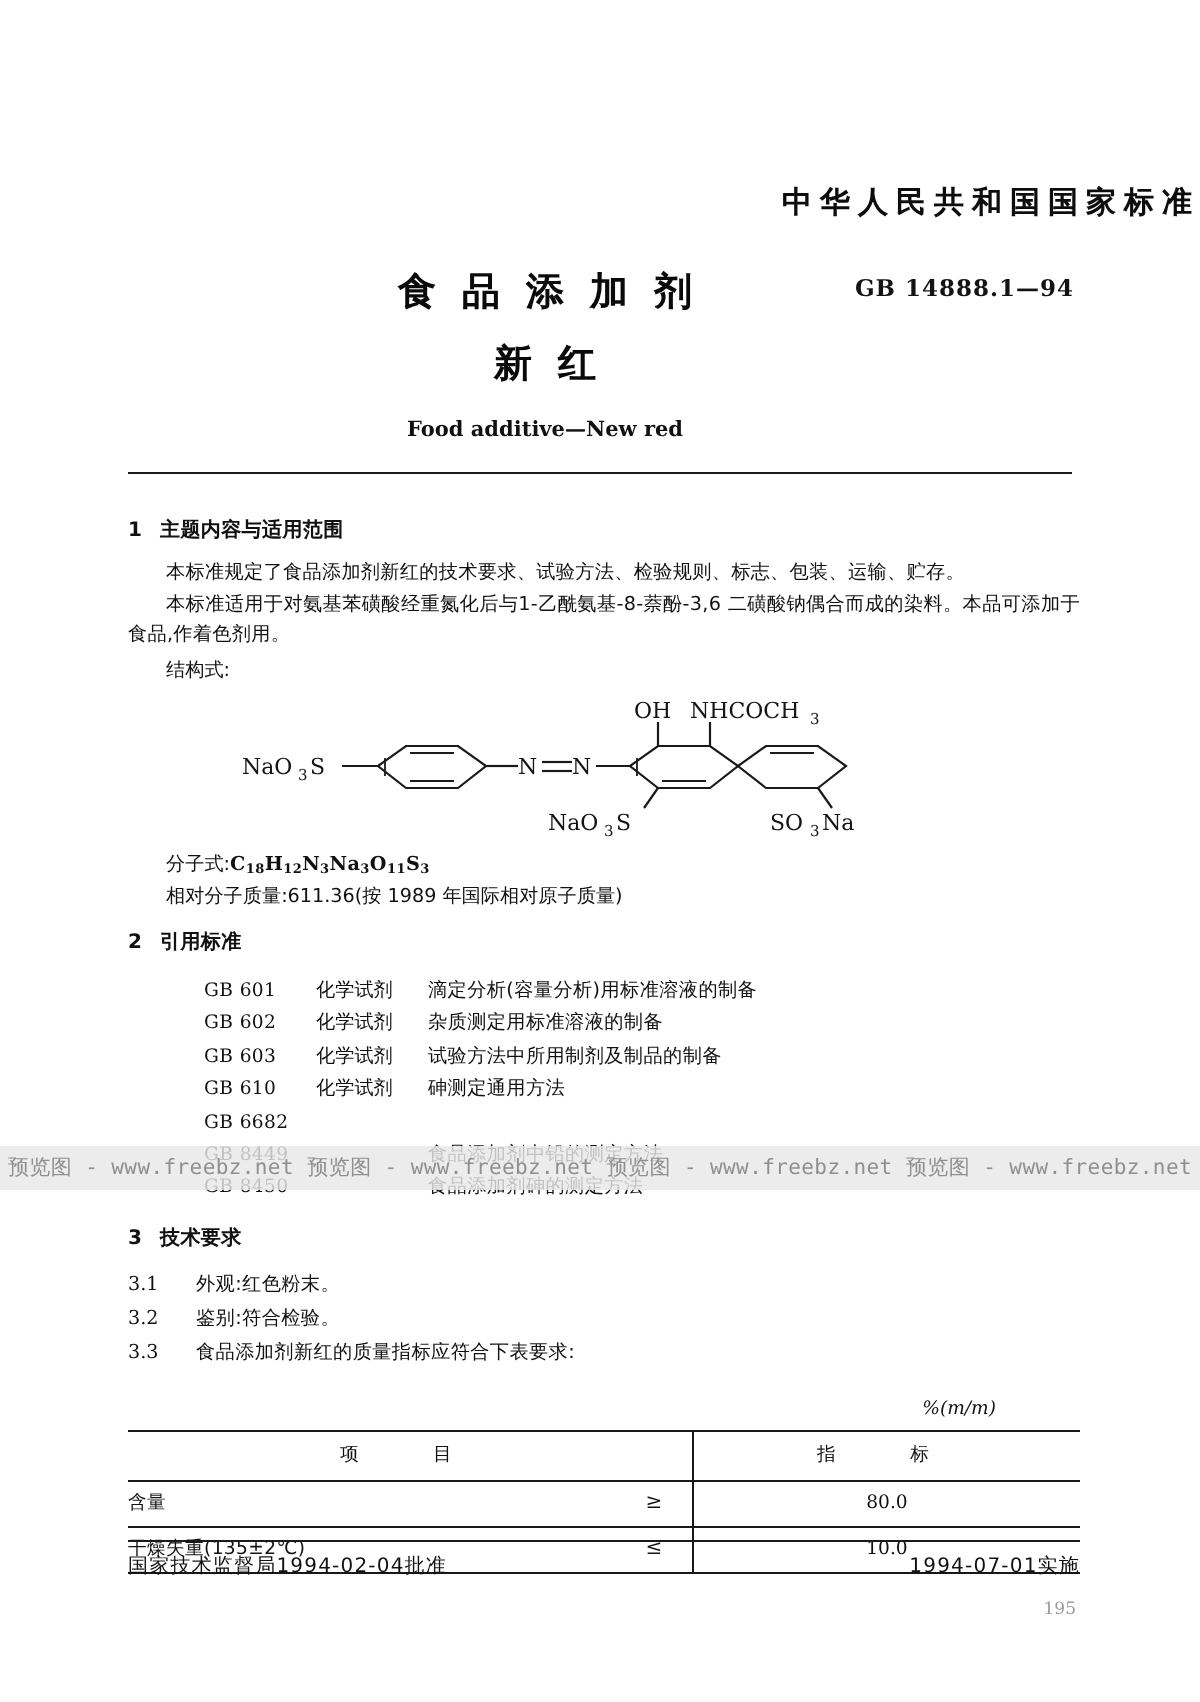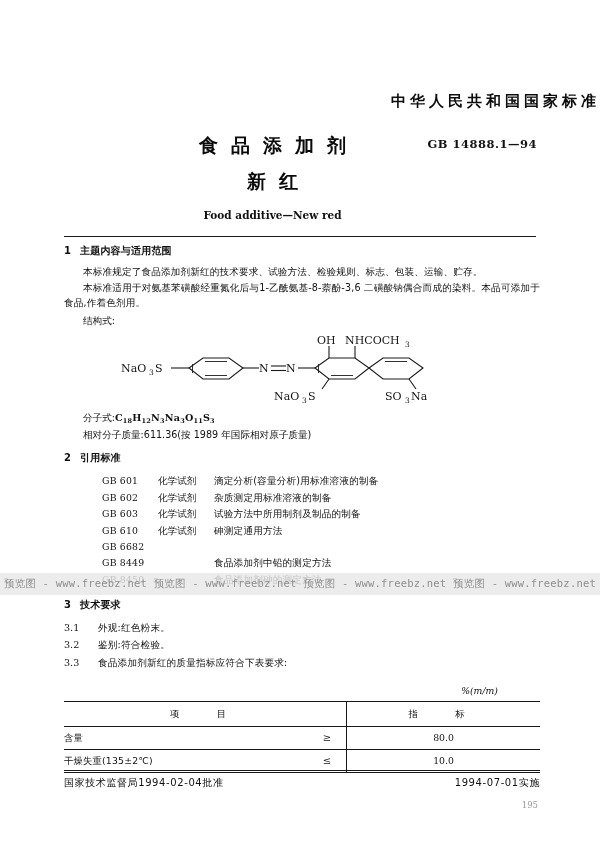--- a/index.html
+++ b/index.html
@@ -87,21 +87,21 @@
     top: 236px;
     height: 0;
     border-top: 1.3px solid #1a1a1a;
   }
 
   
   .content {
     position: absolute;
     left: 64px;
     right: 60px;
-    top: 243px;
+    top: 258px;
     font-size: 9.6px;
     line-height: 1.62;
   }
   .sec-head {
     font-weight: bold;
     font-size: 10px;
     margin: 0 0 5px 0;
     letter-spacing: 0.2px;
   }
   .sec-head .num {

